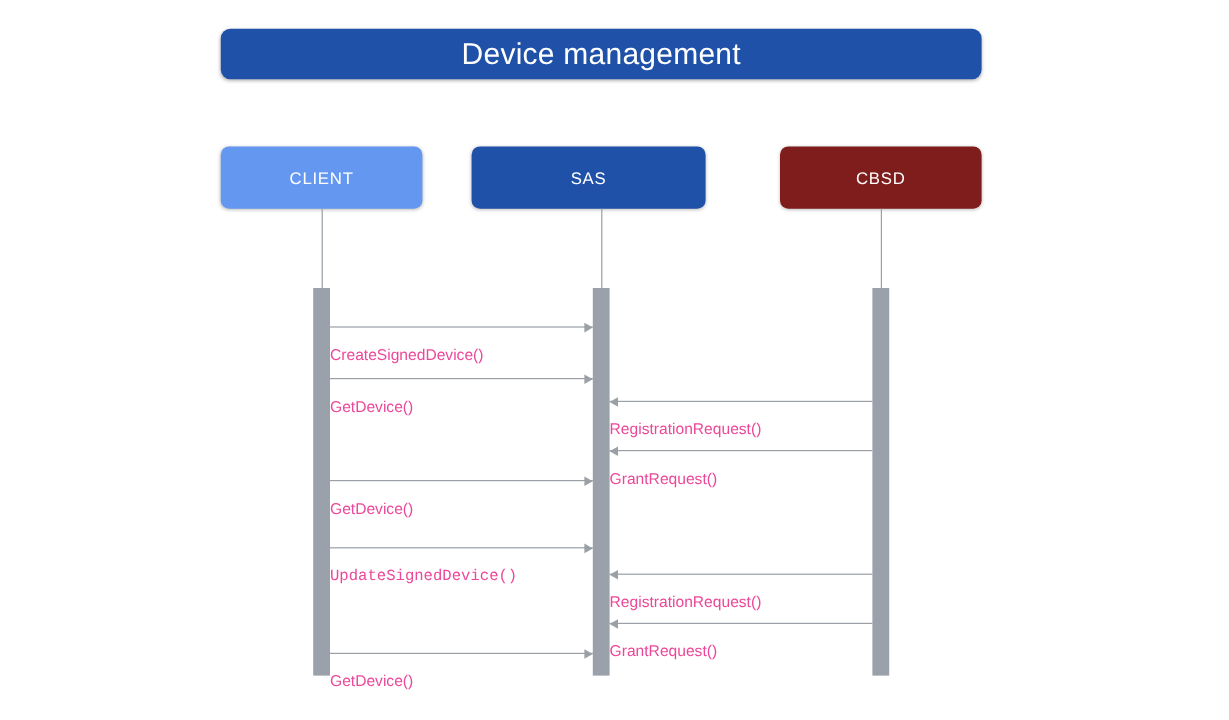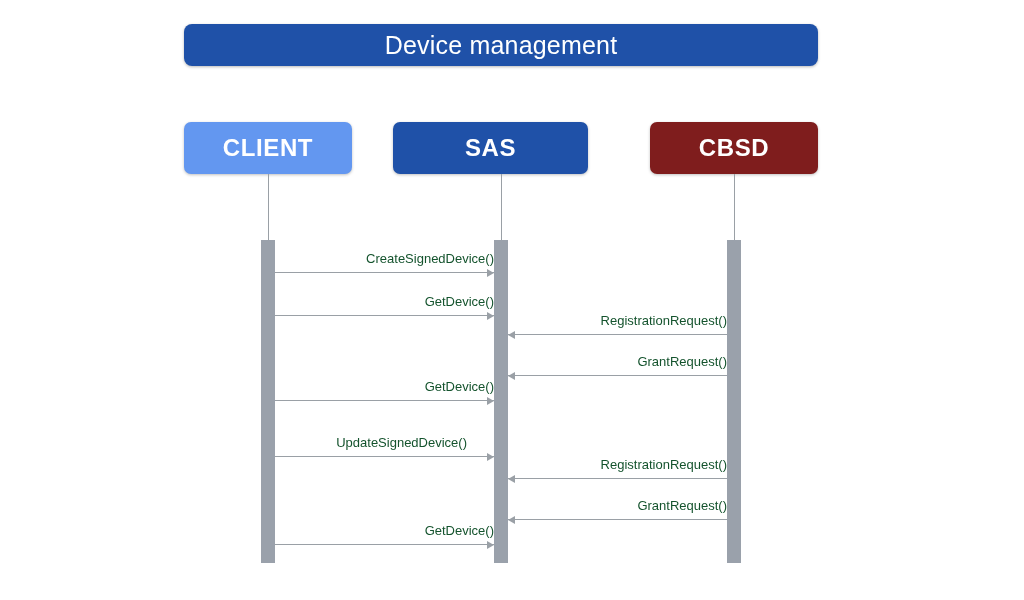--- a/index.html
+++ b/index.html
@@ -50,22 +50,22 @@
     top: 122px;
     height: 52px;
     border-radius: 7px;
     display: flex;
     align-items: center;
     justify-content: center;
     box-shadow: 0 1px 3px rgba(0,0,0,0.25);
   }
   .participant-label {
     color: #ffffff;
-    font-size: 24px;
-    font-weight: bold;
+    font-size: 14px;
+    font-weight: normal;
     letter-spacing: 0.6px;
     line-height: 1;
   }
 
   
   .lifeline {
     position: absolute;
     width: 1px;
     background: #9aa0a6;
   }
@@ -90,25 +90,26 @@
     border-bottom: 4px solid transparent;
   }
   .arrow-head.right {
     border-left: 7px solid #9aa0a6;
   }
   .arrow-head.left {
     border-right: 7px solid #9aa0a6;
   }
   .msg-label {
     position: absolute;
-    color: #14532d;
+    color: #ec4899;
     font-size: 13px;
     line-height: 1;
     white-space: nowrap;
-    text-align: right;
+    text-align: left;
+    margin-top: 37px;
   }
 </style>
 </head>
 <body>
 
 <div id="canvas">
 
   <div class="title-bar">
     <span class="title-text">Device management</span>
   </div>
@@ -143,21 +144,21 @@
       <div class="arrow-head left" style="top: 330.5px; left: 508px;"></div>
       <div class="msg-label" style="left: 508px; width: 219px; top: 314px;">RegistrationRequest()</div>
       <div class="msg-line" style="left: 508px; top: 375px; width: 219px;"></div>
       <div class="arrow-head left" style="top: 371.5px; left: 508px;"></div>
       <div class="msg-label" style="left: 508px; width: 219px; top: 355px;">GrantRequest()</div>
       <div class="msg-line" style="left: 275px; top: 400px; width: 219px;"></div>
       <div class="arrow-head right" style="top: 396.5px; left: 487px;"></div>
       <div class="msg-label" style="left: 275px; width: 219px; top: 380px;">GetDevice()</div>
       <div class="msg-line" style="left: 275px; top: 456px; width: 219px;"></div>
       <div class="arrow-head right" style="top: 452.5px; left: 487px;"></div>
-      <div class="msg-label" style="left: 275px; width: 192px; top: 436px;">UpdateSignedDevice()</div>
+      <div class="msg-label" style="left: 275px; width: 192px; top: 436px; font-family: Liberation Mono, monospace;">UpdateSignedDevice()</div>
       <div class="msg-line" style="left: 508px; top: 478px; width: 219px;"></div>
       <div class="arrow-head left" style="top: 474.5px; left: 508px;"></div>
       <div class="msg-label" style="left: 508px; width: 219px; top: 458px;">RegistrationRequest()</div>
       <div class="msg-line" style="left: 508px; top: 519px; width: 219px;"></div>
       <div class="arrow-head left" style="top: 515.5px; left: 508px;"></div>
       <div class="msg-label" style="left: 508px; width: 219px; top: 499px;">GrantRequest()</div>
       <div class="msg-line" style="left: 275px; top: 544px; width: 219px;"></div>
       <div class="arrow-head right" style="top: 540.5px; left: 487px;"></div>
       <div class="msg-label" style="left: 275px; width: 219px; top: 524px;">GetDevice()</div>
     </div>

